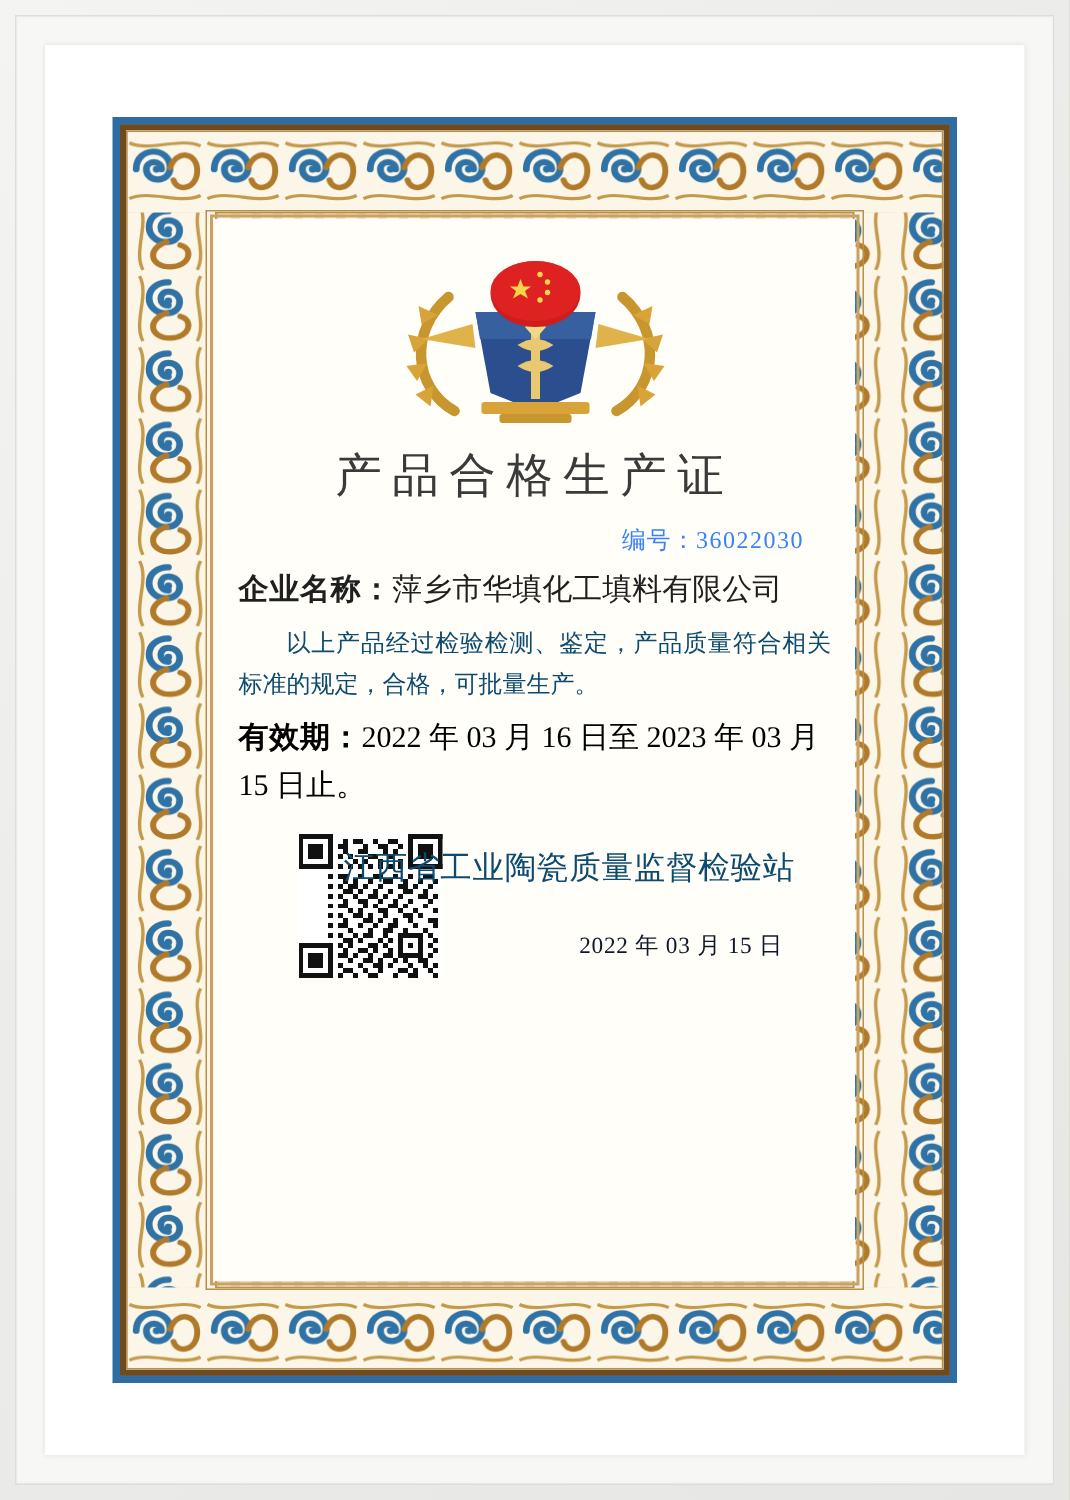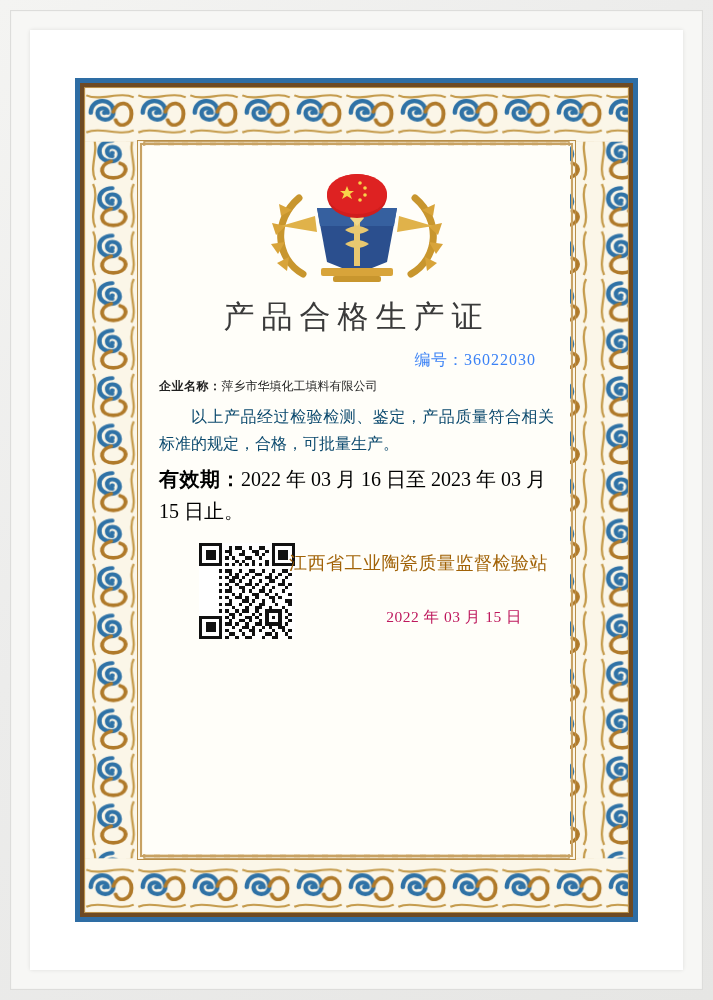--- a/index.html
+++ b/index.html
@@ -117,21 +117,21 @@
   .serial {
     text-align: right;
     font-size: 16px;
     color: #3b82f6;
     margin: 12px 18px 6px 0;
     letter-spacing: .5px;
   }
   .serial .num { font-family: "Liberation Serif", serif; letter-spacing: 1px; }
 
   .field {
-    font-size: 12px;
+    font-size: 20px;
     color: #1f1f1f;
     line-height: 1.65;
     margin: 2px 0;
     text-align: justify;
   }
   .lbl { font-weight: bold; letter-spacing: .5px; }
   .body-p {
     font-size: 16px;
     color: #0c4a6e;
     line-height: 1.7;
@@ -156,32 +156,32 @@
     position: absolute;
     left: 40px;
     top: 2px;
     width: 96px;
     height: 96px;
     background: #ffffff;
   }
   .qr svg { display: block; }
   .issuer {
     position: absolute;
-    right: 6px;
+    right: 24px;
     top: 10px;
-    font-size: 18px;
-    color: #a16207;
+    font-size: 21px;
+    color: #0c4a6e;
     letter-spacing: .5px;
   }
   .issue-date {
     position: absolute;
     right: 32px;
     top: 66px;
     font-size: 15.5px;
-    color: #be185d;
+    color: #0f172a;
     letter-spacing: .5px;
   }
 </style>
 </head>
 <body>
 
 <div class="photo">
   <div class="mat-outer"></div>
   <div class="mat-inner">
 

